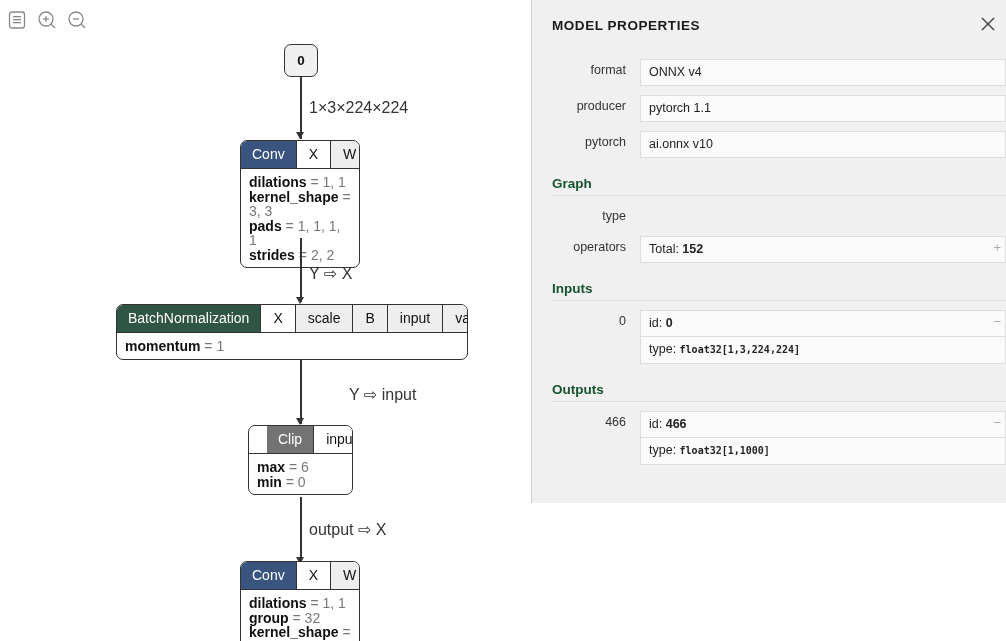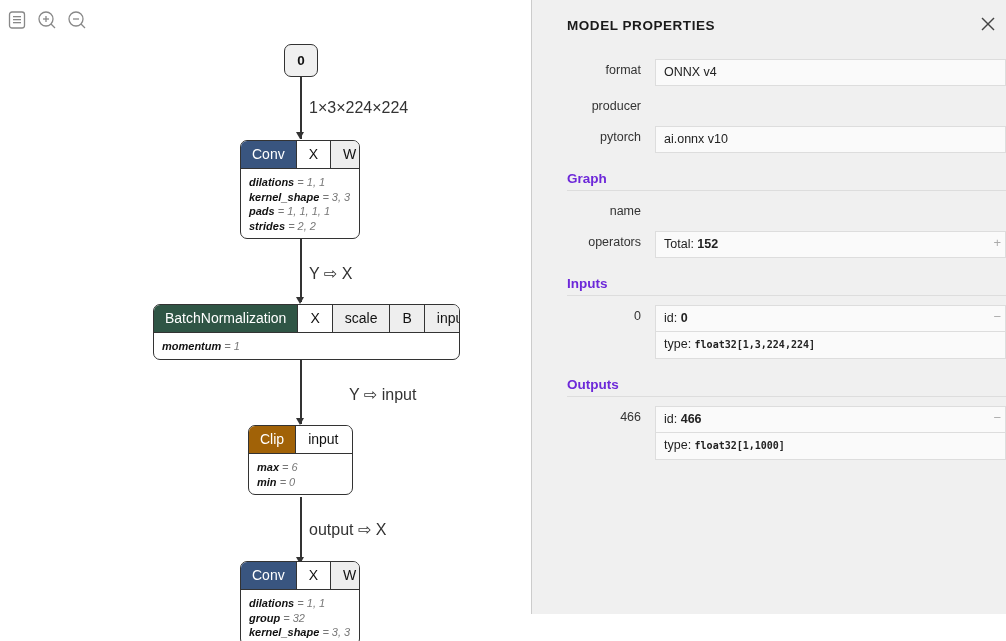--- a/index.html
+++ b/index.html
@@ -53,64 +53,63 @@
     display: flex; align-items: center; white-space: nowrap;
   }
   .op-port {
     font-size: 14px; color: #111111;
     padding: 5px 12px 6px 12px;
     border-left: 1.2px solid #333333;
     display: flex; align-items: center; justify-content: center;
     white-space: nowrap; background: #eeeeee;
   }
   .op-port.active { background: #ffffff; }
-  .op-attrs { padding: 6px 8px 5px 8px; font-size: 11px; line-height: 14.5px; font-style: italic; }
+  .op-attrs { padding: 6px 8px 5px 8px; font-size: 14px; line-height: 14.5px; }
   .attr-name { font-weight: bold; color: #111111; }
   .attr-val { color: #777777; }
 
   .edge-line { position: absolute; background: #333333; width: 1.6px; }
   .edge-arrow {
     position: absolute; width: 0; height: 0;
     border-left: 4.5px solid transparent;
     border-right: 4.5px solid transparent;
     border-top: 7px solid #333333;
   }
   .edge-label {
     position: absolute; font-size: 16px; color: #333333; white-space: nowrap;
   }
 
   
   #panel {
     position: absolute; left: 531px; top: 0;
-    width: 475px; height: 614px;
+    width: 475px; height: 503px;
     background: #f0f0f0;
     border-left: 1px solid #cccccc;
     overflow: hidden;
-    padding-left: 15px;
   }
   #panel-header {
     position: relative; height: 50px;
     display: flex; align-items: center;
     padding: 0 20px;
   }
   #panel-title {
     font-size: 13.5px; font-weight: bold; color: #1a1a1a;
     letter-spacing: 0.55px;
   }
   #panel-close {
     position: absolute; right: 7px; top: 13px;
     width: 22px; height: 22px; cursor: pointer;
     display: flex; align-items: center; justify-content: center;
     background: transparent; border: none; padding: 0;
   }
 
   .panel-body { padding: 0 0 0 0; }
 
   .section-title {
-    font-size: 13.5px; font-weight: bold; color: #6d28d9;
+    font-size: 13.5px; font-weight: bold; color: #14532d;
     padding: 6px 0 4px 20px; margin-top: 12px;
   }
   .section-rule { height: 1px; background: #dddddd; margin: 0 0 0 20px; }
 
   .prop-row { display: flex; align-items: flex-start; margin-top: 9px; }
   .prop-label {
     width: 108px; min-width: 108px;
     text-align: right; padding-right: 14px;
     font-size: 12.5px; color: #333333; line-height: 22px;
   }
@@ -194,41 +193,41 @@
         <div><span class="attr-name">kernel_shape</span> <span class="attr-val">= 3, 3</span></div>
         <div><span class="attr-name">pads</span> <span class="attr-val">= 1, 1, 1, 1</span></div>
         <div><span class="attr-name">strides</span> <span class="attr-val">= 2, 2</span></div>
       </div>
     </div>
 
     <div class="edge-line" style="left:300px; top:238px; height:64px;"></div>
     <div class="edge-arrow" style="left:296px; top:297px;"></div>
     <div class="edge-label" style="left:309px; top:264px;">Y ⇨ X</div>
 
-    <div class="node op-node" style="left:116px; top:304px; width:307px;margin-left:37px;">
+    <div class="node op-node" style="left:116px; top:304px; width:352px;">
       <div class="op-header">
         <div class="op-name" style="background:#2f5545;">BatchNormalization</div>
         <div class="op-port active">X</div>
         <div class="op-port">scale</div>
         <div class="op-port">B</div>
         <div class="op-port">input</div>
         <div class="op-port">var</div>
       </div>
       <div class="op-attrs">
         <div><span class="attr-name">momentum</span> <span class="attr-val">= 1</span></div>
       </div>
     </div>
 
     <div class="edge-line" style="left:300px; top:360px; height:64px;"></div>
     <div class="edge-arrow" style="left:296px; top:418px;"></div>
     <div class="edge-label" style="left:309px; top:385px;margin-left:40px;">Y ⇨ input</div>
 
     <div class="node op-node" style="left:248px; top:425px; width:105px;">
       <div class="op-header">
-        <div class="op-name" style="background:#a16207;">Clip</div>
+        <div class="op-name" style="background:#737373;margin-left:18px;">Clip</div>
         <div class="op-port active">input</div>
       </div>
       <div class="op-attrs">
         <div><span class="attr-name">max</span> <span class="attr-val">= 6</span></div>
         <div><span class="attr-name">min</span> <span class="attr-val">= 0</span></div>
       </div>
     </div>
 
     <div class="edge-line" style="left:300px; top:497px; height:66px;"></div>
     <div class="edge-arrow" style="left:296px; top:557px;"></div>
@@ -264,33 +263,36 @@
     <div class="panel-body">
 
       <div class="prop-row">
         <div class="prop-label">format</div>
         <div class="prop-value-wrap">
           <div class="prop-value">ONNX v4</div>
         </div>
       </div>
       <div class="prop-row">
         <div class="prop-label">producer</div>
+        <div class="prop-value-wrap">
+          <div class="prop-value">pytorch 1.1</div>
+        </div>
       </div>
       <div class="prop-row">
         <div class="prop-label">pytorch</div>
         <div class="prop-value-wrap">
           <div class="prop-value">ai.onnx v10</div>
         </div>
       </div>
 
       <div class="section-title">Graph</div>
       <div class="section-rule"></div>
 
       <div class="prop-row">
-        <div class="prop-label">name</div>
+        <div class="prop-label">type</div>
       </div>
       <div class="prop-row">
         <div class="prop-label">operators</div>
         <div class="prop-value-wrap">
           <div class="prop-value"><span>Total: </span><span class="strong">152</span><span class="expander">+</span></div>
         </div>
       </div>
 
       <div class="section-title">Inputs</div>
       <div class="section-rule"></div>

